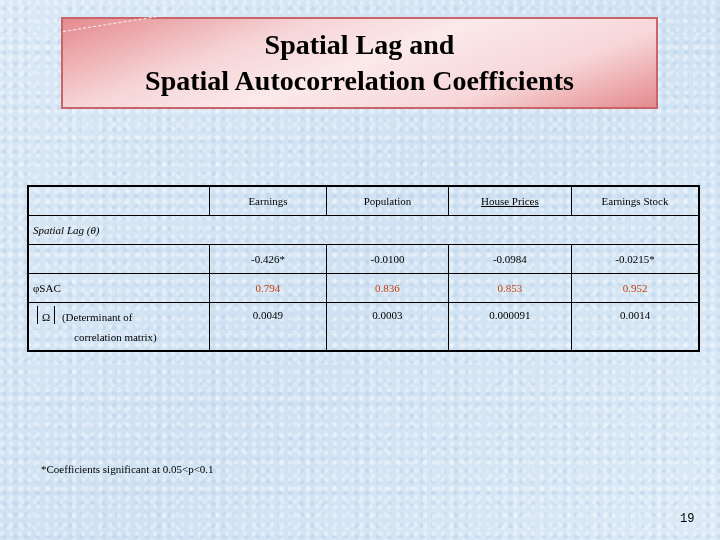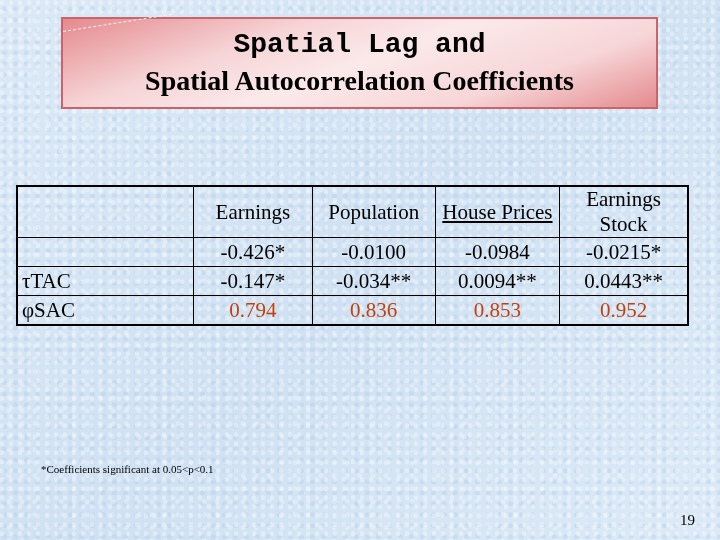--- a/index.html
+++ b/index.html
@@ -23,27 +23,27 @@
     text-align: center;
   }
   .title-box .dash {
     position: absolute; left: 0; top: 12px; width: 110px; height: 0;
     border-top: 1px dashed #f4f4f4; transform: rotate(-9deg); transform-origin: left;
   }
   .title-line {
     font-family: "Liberation Serif", serif; font-weight: bold; font-size: 28px;
     line-height: 36px; display: block;
   }
-  .title-line.l1 { margin-top: 8px; font-family: Liberation Mono, monospace; }
+  .title-line.l1 { margin-top: 8px; }
 
   table.coef {
-    position: absolute; left: 16px; top: 185px; width: 673px;
+    position: absolute; left: 27px; top: 185px; width: 673px;
     border-collapse: collapse;
     border: 2px solid #000;
-    font-size: 21px;
+    font-size: 11px;
   }
   table.coef td {
     border-left: 1px solid #000; border-right: 1px solid #000;
     padding: 0 4px; height: 28px; text-align: center; vertical-align: middle;
   }
   table.coef tr { border-bottom: 1px solid #000; }
   table.coef td.label { text-align: left; padding-left: 4px; }
   table.coef td.section {
     text-align: left; font-style: italic; border-left: none; border-right: none;
   }
@@ -54,22 +54,22 @@
   .col3 { width: 118px; text-decoration: underline; }
   .col4 { width: 122px; }
   .det-wrap { display: block; line-height: 20px; padding: 3px 0; }
   .det-sub { padding-left: 41px; }
   .bar { display: inline-block; width: 1px; height: 18px; background: #000; vertical-align: -3px; margin: 0 4px; }
 
   .notes {
     position: absolute; left: 41px; top: 459px; font-size: 11px; line-height: 21px;
   }
   .page-num {
-    position: absolute; left: 680px; top: 512px; font-size: 15px;
-    font-family: Liberation Serif, serif;
+    position: absolute; left: 680px; top: 512px; font-size: 12px;
+    font-family: Liberation Mono, monospace;
     text-align: center;
   }
 </style>
 </head>
 <body>
 
 <div class="title-box">
   <div class="dash"></div>
   <span class="title-line l1">Spatial Lag and</span>
   <span class="title-line">Spatial Autocorrelation Coefficients</span>
@@ -78,39 +78,48 @@
 <table class="coef">
   <tbody>
       <tr>
     <td class="col0"></td>
     <td class="col1">Earnings</td>
     <td class="col2">Population</td>
     <td class="col3">House Prices</td>
     <td class="col4">Earnings Stock</td>
   </tr>
   <tr>
+    <td colspan="5" class="section">Spatial Lag (θ)</td>
+  </tr>
+  <tr>
     <td></td>
     <td>-0.426*</td>
     <td>-0.0100</td>
     <td>-0.0984</td>
     <td>-0.0215*</td>
   </tr>
   <tr>
-    <td class="label">τTAC</td>
-    <td>-0.147*</td>
-    <td>-0.034**</td>
-    <td>0.0094**</td>
-    <td>0.0443**</td>
-  </tr>
-  <tr>
     <td class="label">φSAC</td>
     <td class="red">0.794</td>
     <td class="red">0.836</td>
     <td class="red">0.853</td>
     <td class="red">0.952</td>
+  </tr>
+  <tr>
+    <td class="label">
+      <span class="det-wrap">
+        <span class="bar"></span><span>Ω</span><span class="bar"></span>
+        <span>(Determinant of</span><br>
+        <span class="det-sub">correlation matrix)</span>
+      </span>
+    </td>
+    <td style="vertical-align:top;padding-top:6px">0.0049</td>
+    <td style="vertical-align:top;padding-top:6px">0.0003</td>
+    <td style="vertical-align:top;padding-top:6px">0.000091</td>
+    <td style="vertical-align:top;padding-top:6px">0.0014</td>
   </tr>
 </tbody>
   </table>
 
 <div class="notes">
   <div>*Coefficients significant at 0.05&lt;p&lt;0.1</div>
 </div>
 
 <div class="page-num">19</div>
 

